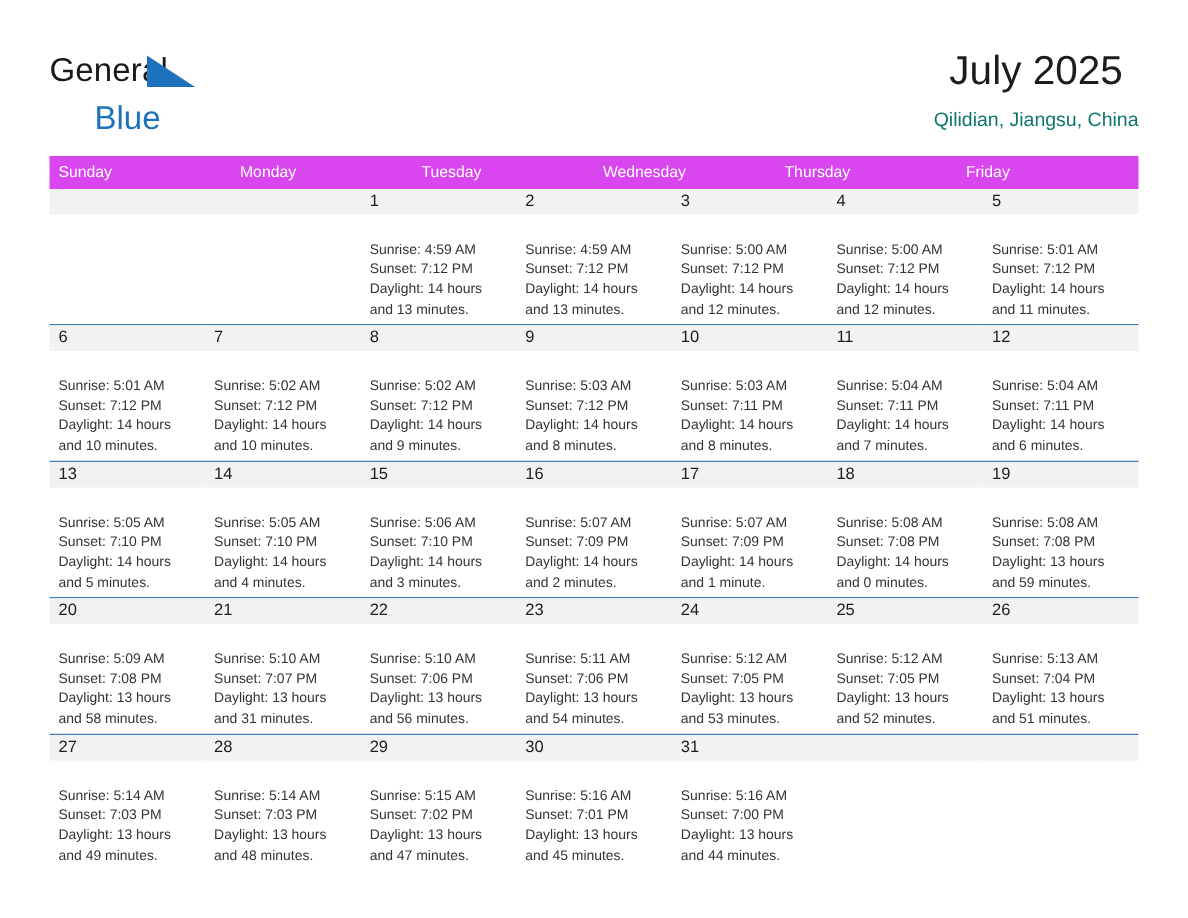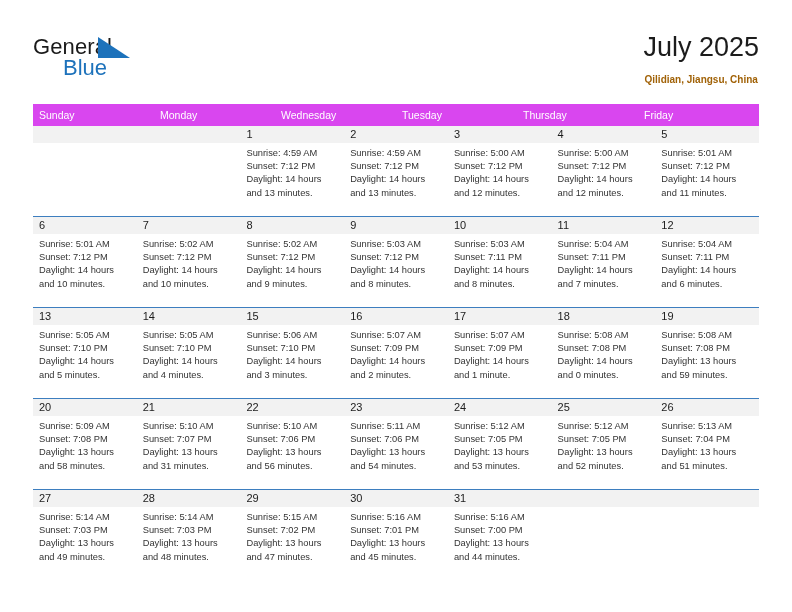--- a/index.html
+++ b/index.html
@@ -46,47 +46,46 @@
   .brand-flag {
     position: absolute;
     left: 65px;
     top: 3px;
     width: 32px;
     height: 21px;
   }
   .brand-blue {
     position: absolute;
     left: 30px;
-    top: 21px;
+    top: 32px;
     font-size: 22px;
     color: #1d72bb;
     line-height: 26px;
     font-family: "Liberation Sans", sans-serif;
   }
   .title-wrap {
     position: absolute;
     right: 0;
     top: 0;
     text-align: center;
   }
   .cal-title {
     font-size: 27px;
     color: #1c1c1c;
     line-height: 34px;
     white-space: nowrap;
     font-weight: normal;
     margin: 0;
   }
   .cal-subtitle {
-    font-size: 10px;
-    color: #a16207;
+    font-size: 13px;
+    color: #0f766e;
     line-height: 20px;
     margin-top: 6px;
     white-space: nowrap;
-    font-weight: bold;
   }
 
   
   .calendar {
     position: absolute;
     left: 33px;
     top: 104px;
     width: 726px;
   }
   .dow-row {
@@ -126,20 +125,21 @@
     padding-left: 6px;
     font-size: 11px;
     line-height: 17px;
     color: #1c1c1c;
   }
   .cell .detail {
     padding: 4px 6px 0 6px;
     font-size: 9.3px;
     line-height: 13.2px;
     color: #333333;
+    margin-top: 13px;
   }
   .cell .detail div { white-space: nowrap; }
   .cell.empty .daynum-band { background: #f2f2f2; }
   .cell.empty .detail { visibility: hidden; }
 </style>
 </head>
 <body>
 
 <div class="page">
 
@@ -159,22 +159,22 @@
       <div class="cal-title">July 2025</div>
       <div class="cal-subtitle">Qilidian, Jiangsu, China</div>
     </div>
 
   </div>
 
   <div class="calendar">
     <div class="dow-row" id="dow-row">
         <div class="dow">Sunday</div>
         <div class="dow">Monday</div>
+        <div class="dow">Tuesday</div>
         <div class="dow">Wednesday</div>
-        <div class="dow">Tuesday</div>
         <div class="dow">Thursday</div>
         <div class="dow">Friday</div>
       </div>
     <div id="weeks-container">
         <div class="week">
           <div class="week-inner">
             <div class="cell empty">
               <div class="daynum-band"></div>
               <div class="detail">
                 <div></div>

